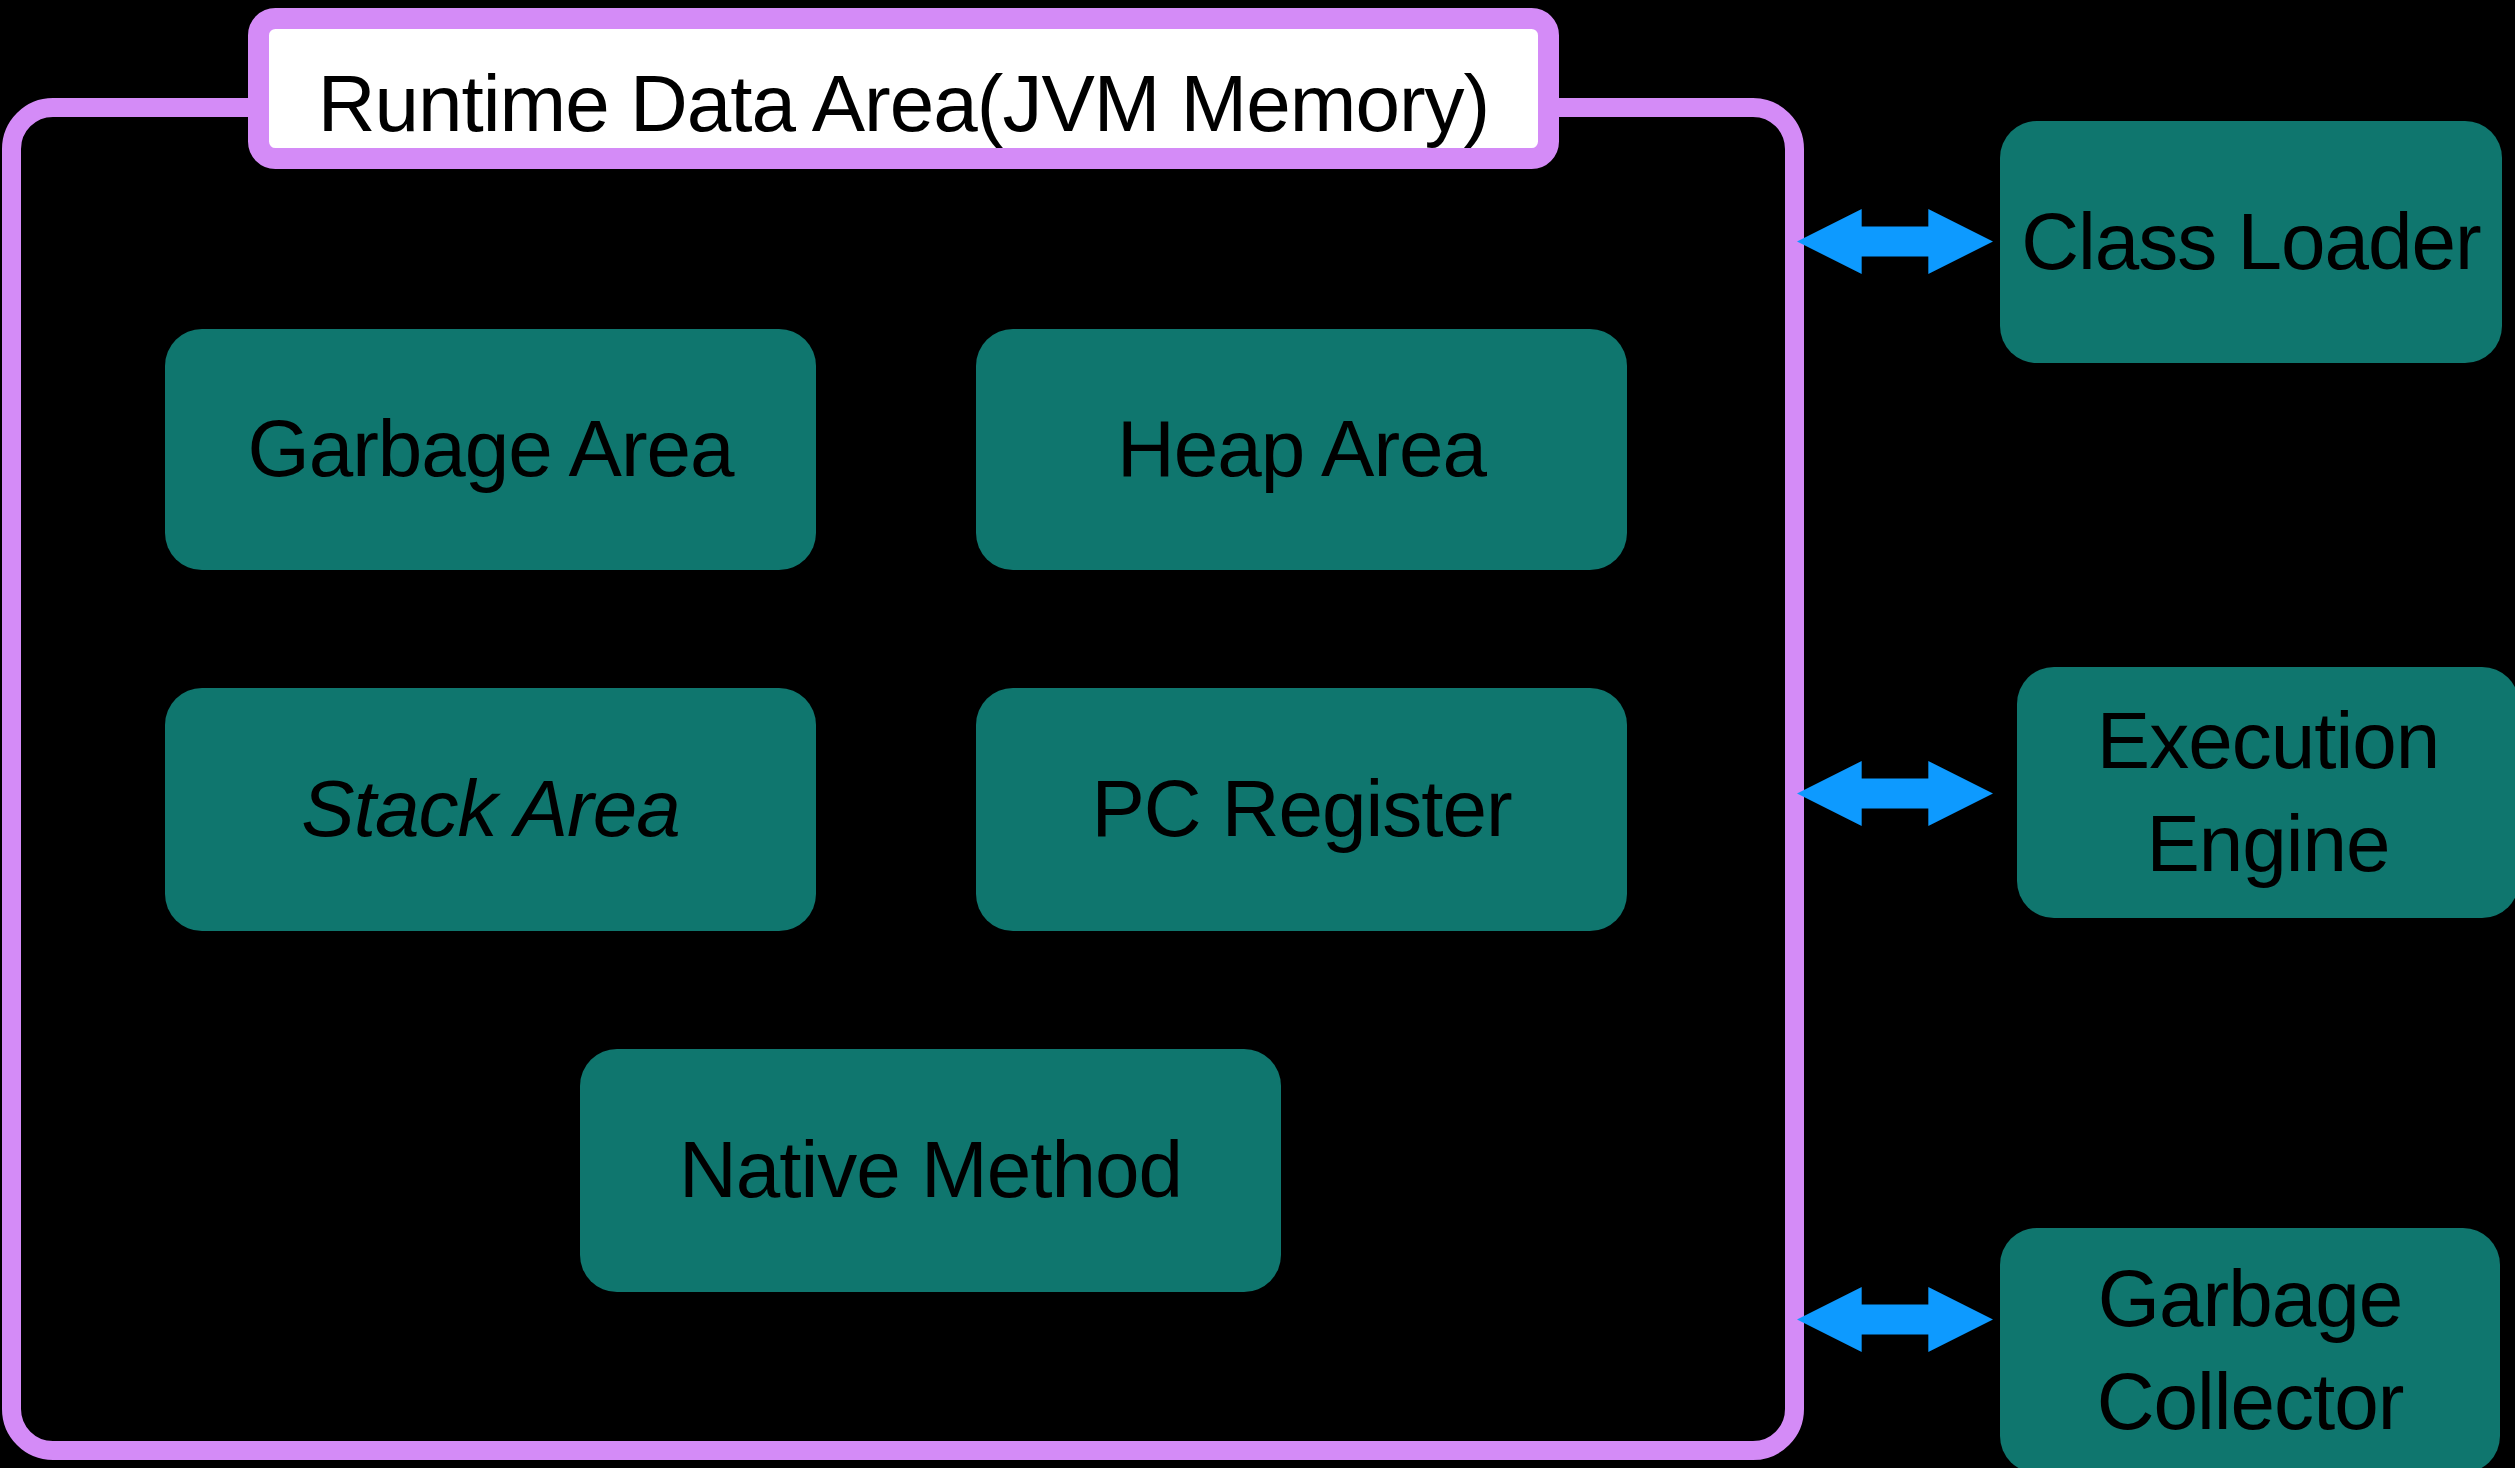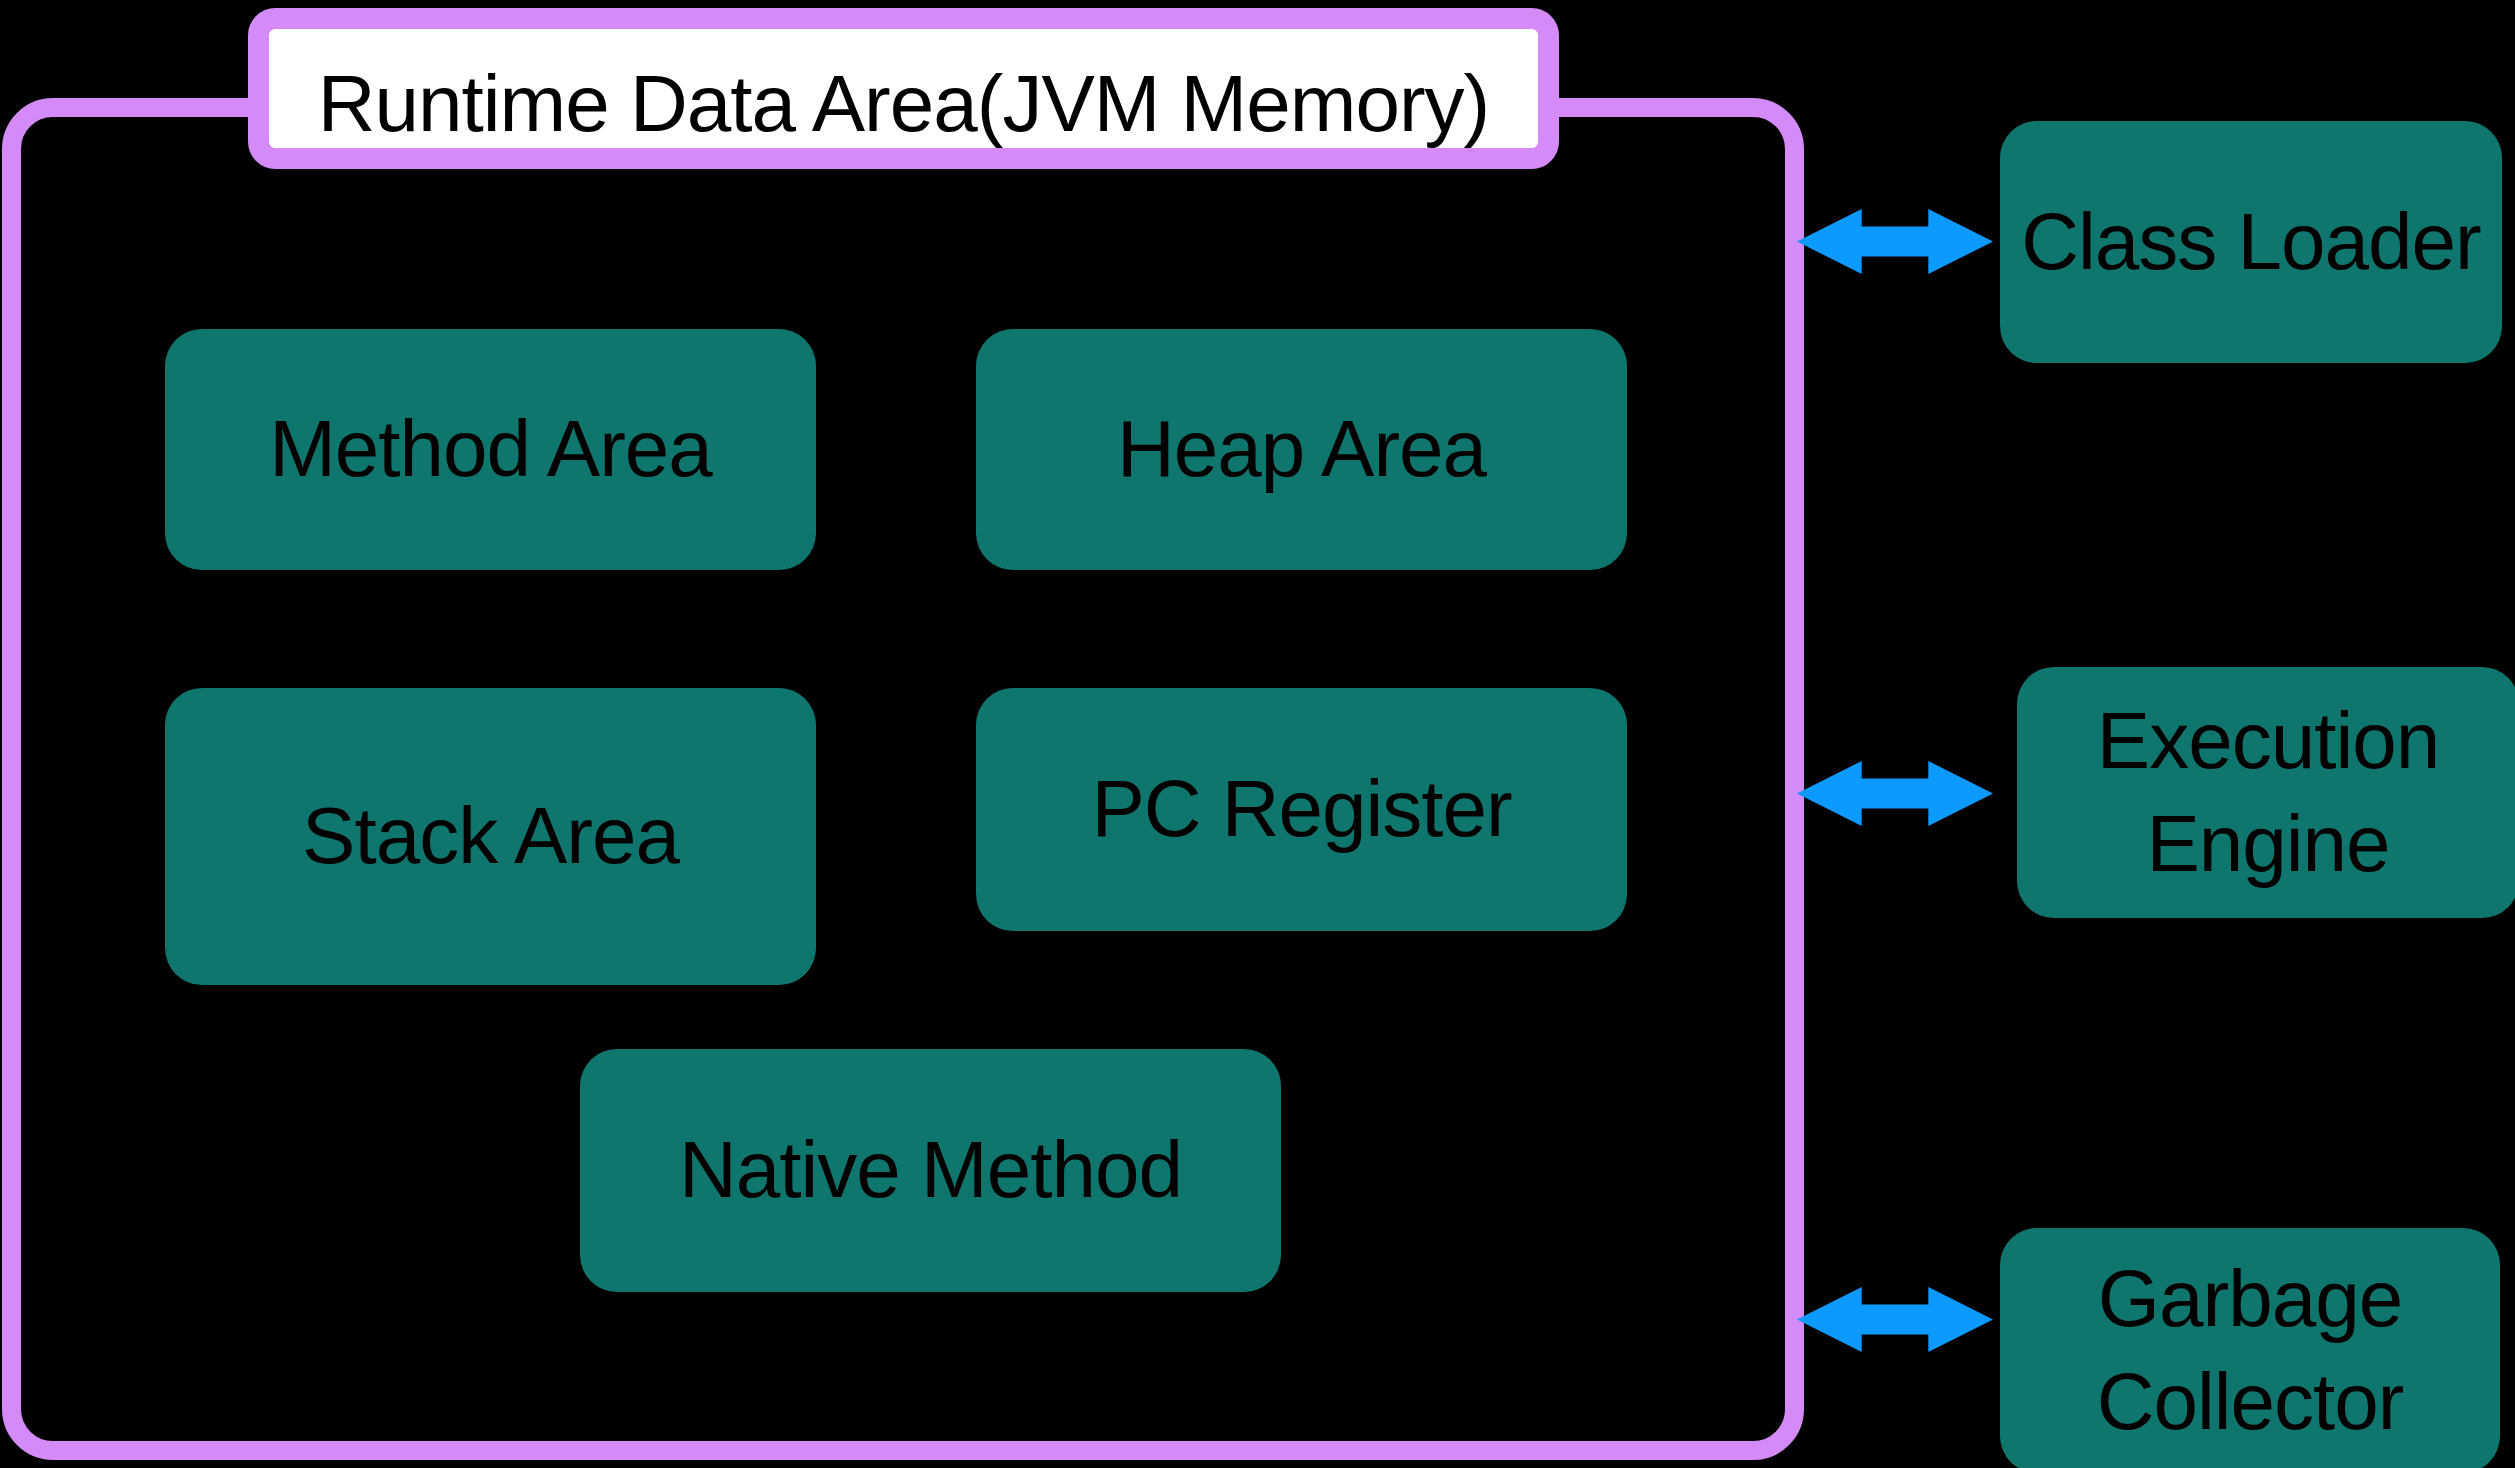--- a/index.html
+++ b/index.html
@@ -66,21 +66,21 @@
   }
   .node .label, .node .line {
     font-size: 80px;
     letter-spacing: -1px;
     line-height: 1.28;
     white-space: nowrap;
   }
   
   #method-area        { left: 165px;  top: 329px;  width: 651px; height: 241px; }
   #heap-area          { left: 976px;  top: 329px;  width: 651px; height: 241px; }
-  #stack-area         { left: 165px;  top: 688px;  width: 651px; height: 297px; }
+  #stack-area         { left: 165px;  top: 688px;  width: 651px; height: 243px; font-style: italic; }
   #pc-register        { left: 976px;  top: 688px;  width: 651px; height: 243px; }
   #native-method-stack{ left: 580px;  top: 1049px; width: 701px; height: 243px; }
   
   #class-loader       { left: 2000px; top: 121px;  width: 502px; height: 242px; }
   #execution-engine   { left: 2000px; top: 667px;  width: 502px; height: 251px; margin-left: 17px; }
   #garbage-collector  { left: 2000px; top: 1228px; width: 500px; height: 245px; }
   
   .arrow {
     position: absolute;
     left: 1797px;
@@ -99,21 +99,21 @@
 
 <div id="canvas">
 
   <div class="runtime-container"></div>
 
   <div class="title-box">
     <span class="label">Runtime Data Area(JVM Memory)</span>
   </div>
 
   <div class="node" id="method-area">
-    <span class="label">Method Area</span>
+    <span class="label">Garbage Area</span>
   </div>
 
   <div class="node" id="heap-area">
     <span class="label">Heap Area</span>
   </div>
 
   <div class="node" id="stack-area">
     <span class="label">Stack Area</span>
   </div>
 

